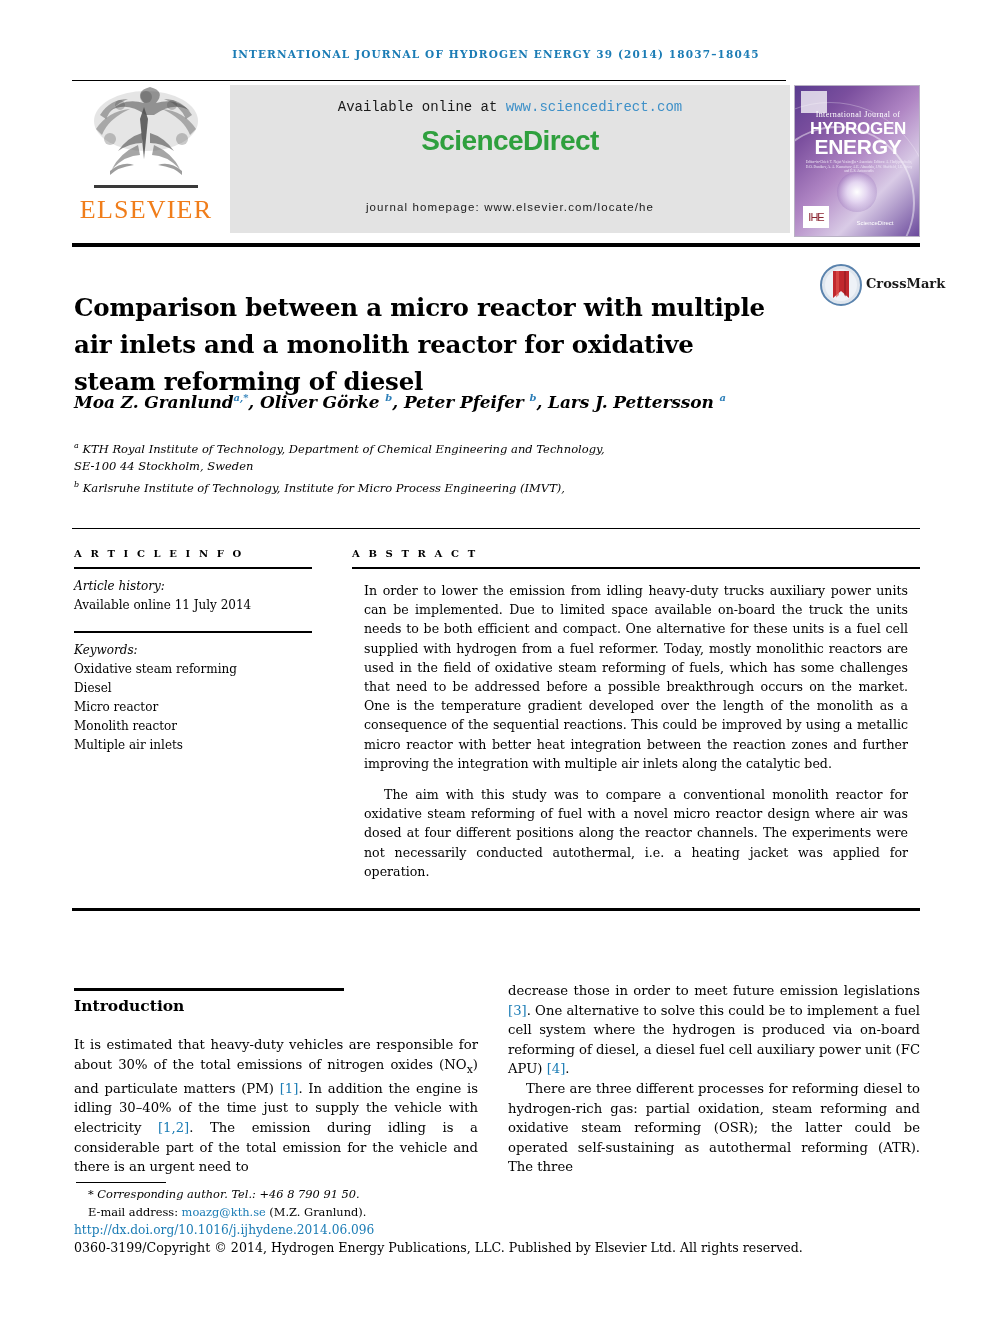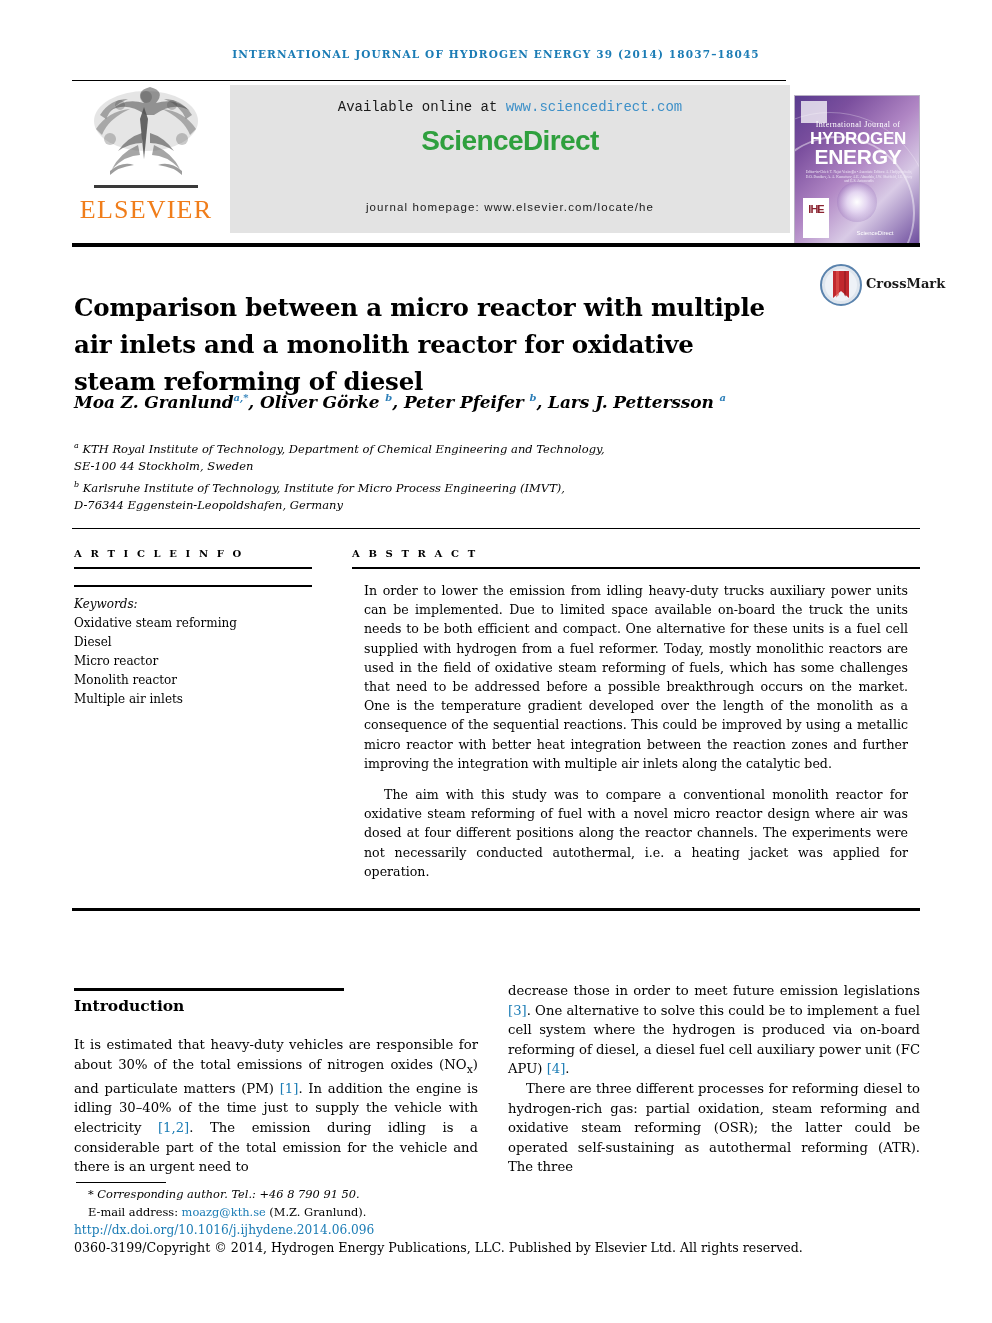--- a/index.html
+++ b/index.html
@@ -113,21 +113,21 @@
     text-align: center;
     font-family: "Liberation Sans", sans-serif;
     font-size: 11.5px;
     letter-spacing: 1.1px;
     color: #1a1a1a;
   }
 
   
   .cover {
     position: absolute;
-    left: 722px; top: 12px;
+    left: 722px; top: 2px;
     width: 126px;
     height: 152px;
     background: linear-gradient(135deg, #5a3c8f 0%, #7b4f9e 22%, #b086c4 48%, #d9cbe6 70%, #6b4a9c 100%);
     border: 1px solid #b9b2c4;
     box-sizing: border-box;
     overflow: hidden;
     padding-left: 8px;
   }
   .cover .glow {
     position: absolute;
@@ -189,25 +189,25 @@
     position: absolute;
     left: 10px; top: 74px; width: 108px;
     font-size: 3.6px;
     line-height: 4.6px;
     color: #efe7f6;
     text-align: center;
   }
   .cover-badge {
     position: absolute;
     left: 8px; bottom: 8px;
-    width: 26px; height: 40px;
+    width: 26px; height: 22px;
     background: #ffffff;
     color: #8a2330;
     font-family: "Liberation Sans", sans-serif;
-    font-weight: bold;
+    font-weight: normal;
     font-size: 11px;
     line-height: 22px;
     text-align: center;
     letter-spacing: -1px;
   }
   .cover-sd {
     position: absolute;
     left: 42px; bottom: 10px;
     width: 76px;
     text-align: center;
@@ -497,28 +497,31 @@
   <div class="affil">
     <div>
       <sup>a</sup>
       <span>KTH Royal Institute of Technology, Department of Chemical Engineering and Technology,</span>
     </div>
     <div>SE-100 44 Stockholm, Sweden</div>
     <div>
       <sup>b</sup>
       <span>Karlsruhe Institute of Technology, Institute for Micro Process Engineering (IMVT),</span>
     </div>
-    <div>D-76344 Eggenstein-Leopoldshafen, Germany</div>
   </div>
 
   <div class="rule-after-affil"></div>
 
   <div class="info-col">
     <div class="sechead">A R T I C L E  I N F O</div>
     <div class="hr-thin tall"></div>
+    <div class="info-text">
+      <div class="it">Article history:</div>
+      <div>Available online 11 July 2014</div>
+    </div>
     <div class="hr-thin tall" style="margin-top:16px"></div>
     <div class="info-text">
       <div class="it">Keywords:</div>
       <div>Oxidative steam reforming</div>
       <div>Diesel</div>
       <div>Micro reactor</div>
       <div>Monolith reactor</div>
       <div>Multiple air inlets</div>
     </div>
   </div>

